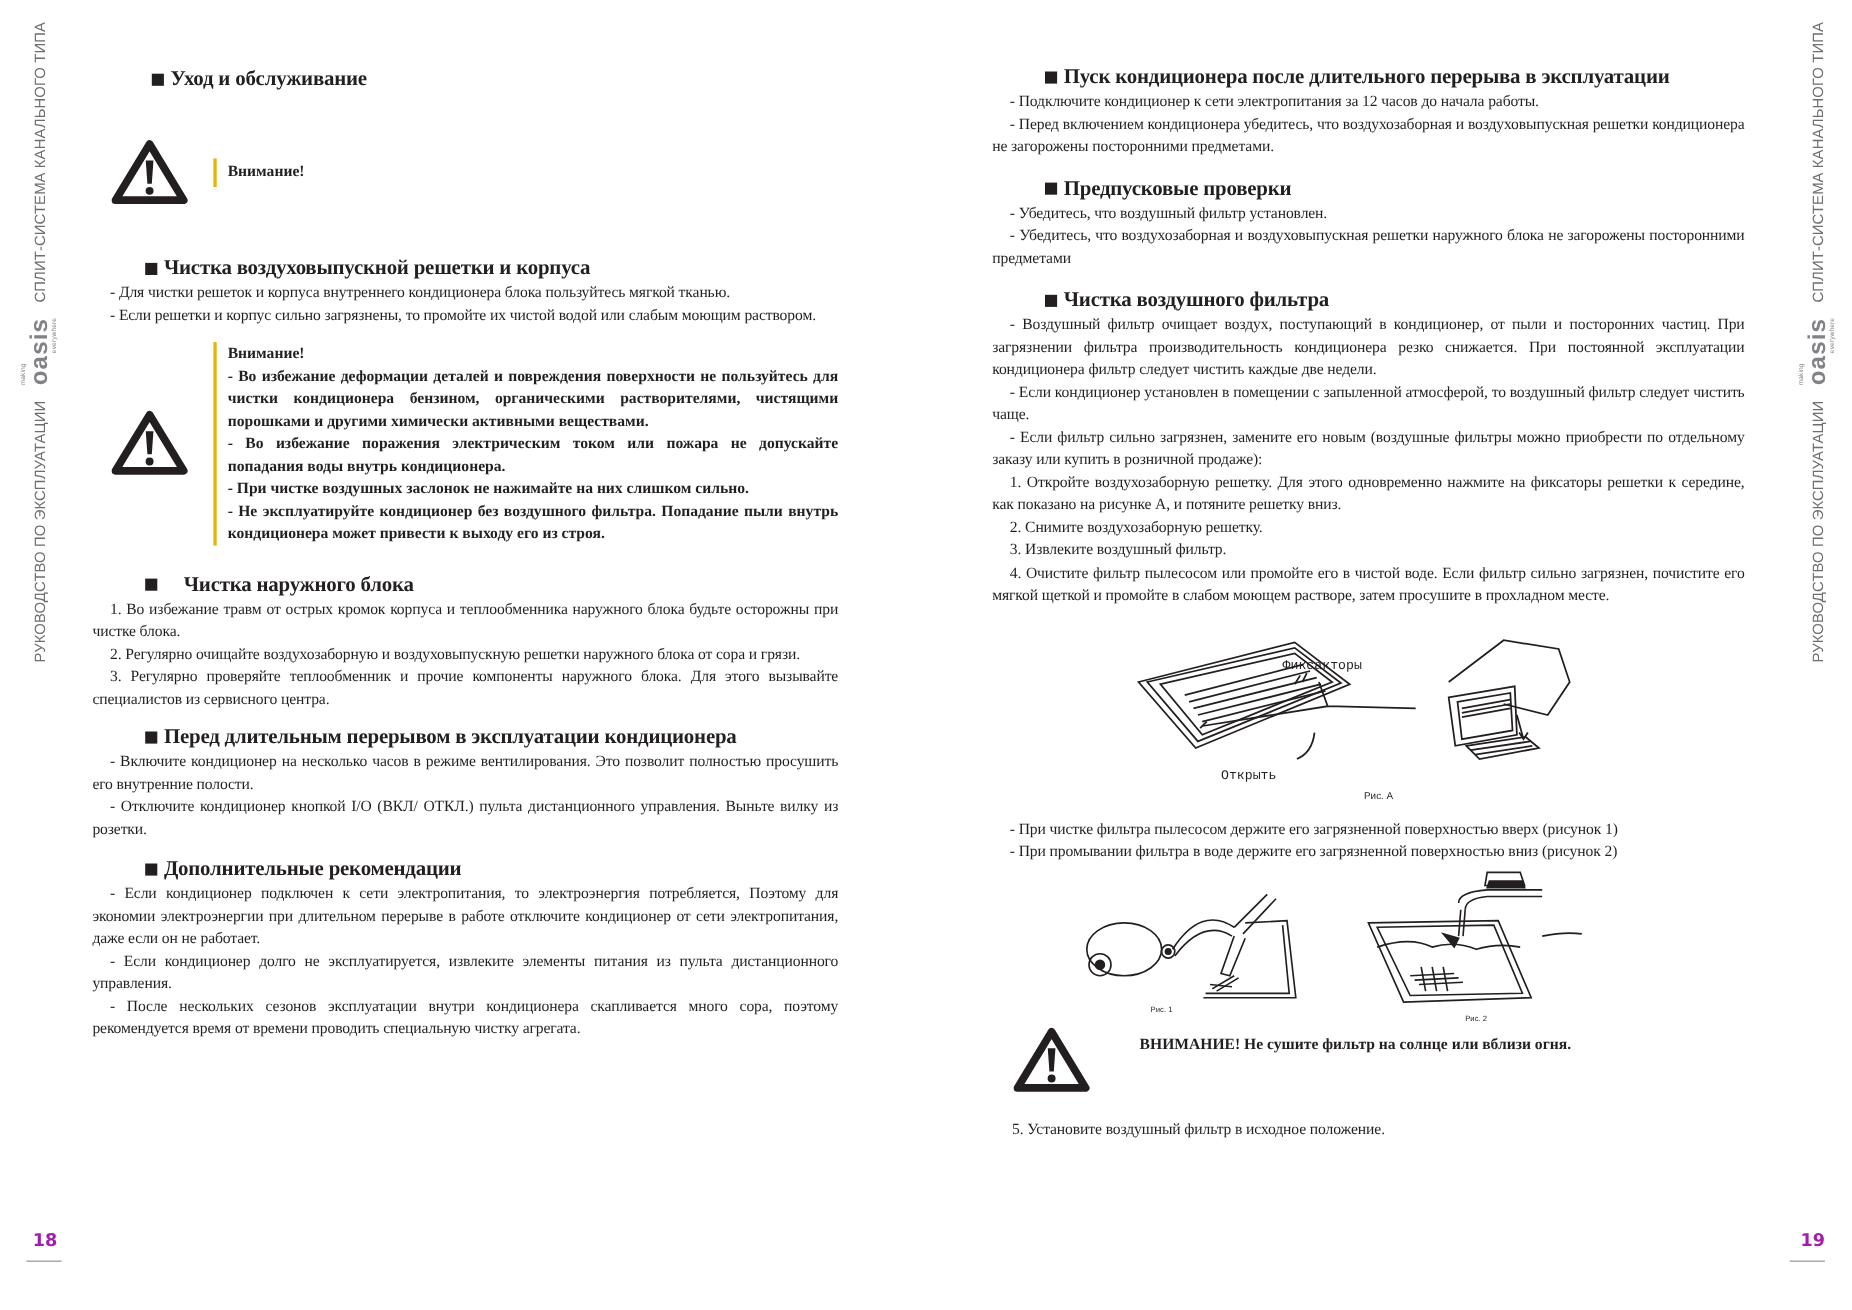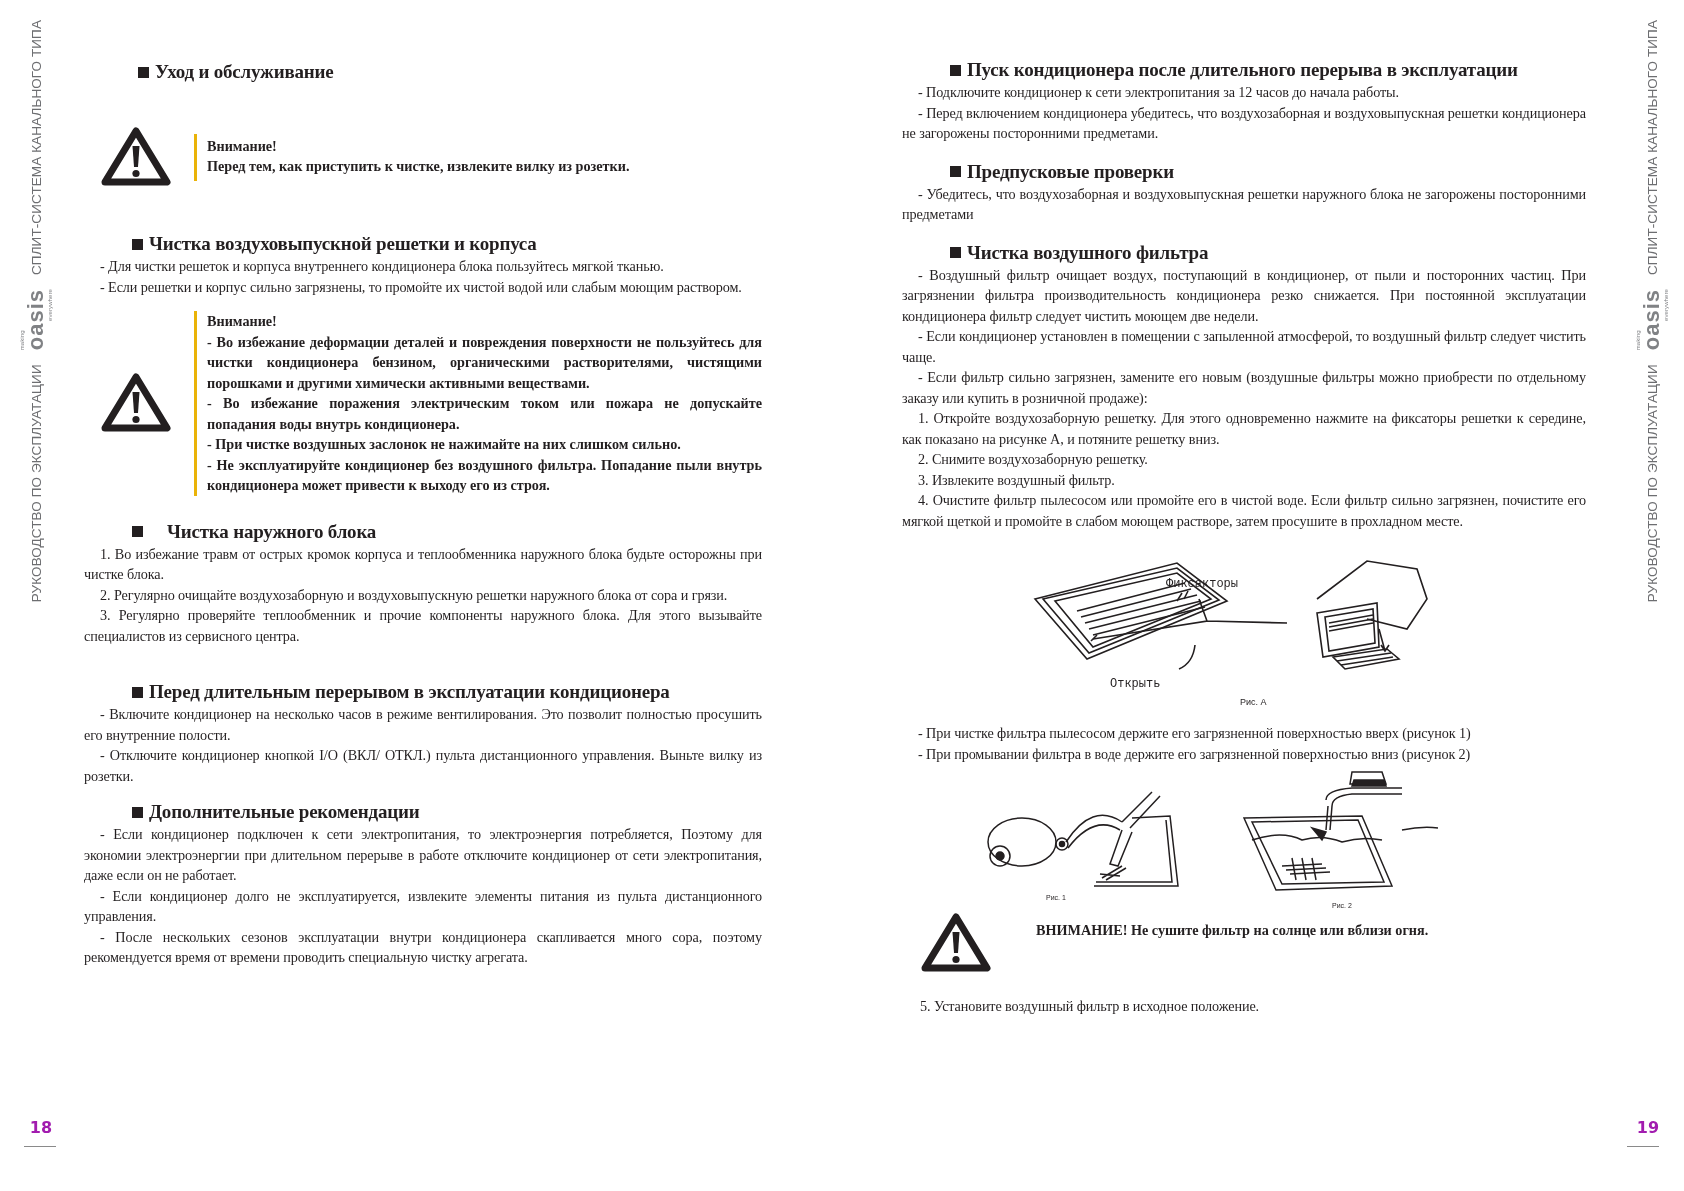--- a/index.html
+++ b/index.html
@@ -97,21 +97,20 @@
   </div>
 
   <div class="warn-block" style="margin-top:42px; margin-left:16px;">
     <svg class="warn-icon" width="72" height="62" viewBox="0 0 72 62">
       <path d="M36 5 L67 56 L5 56 Z" fill="none" stroke="#231f20" stroke-width="7" stroke-linejoin="round"></path>
       <path d="M32.5 20 L39.5 20 L38 41 L34 41 Z" fill="#231f20"></path>
       <circle cx="36" cy="47.5" r="3.6" fill="#231f20"></circle>
     </svg>
     <div class="warn-text" style="margin-left:22px; padding-top:2px; padding-bottom:4px;">
       <div>Внимание!</div>
-      <div>Перед тем, как приступить к чистке, извлеките вилку из розетки.</div>
     </div>
   </div>
 
   <div class="h2" style="margin-top:44px; margin-left:0;">
     <span class="sq"></span>
     <span>Чистка воздуховыпускной решетки и корпуса</span>
   </div>
   <div class="p indent">- Для чистки решеток и корпуса внутреннего кондиционера блока пользуйтесь мягкой тканью.</div>
   <div class="p indent">- Если решетки и корпус сильно загрязнены, то промойте их чистой водой или слабым моющим раствором.</div>
 
@@ -131,21 +130,21 @@
   </div>
 
   <div class="h2" style="margin-top:24px;gap:24px;">
     <span class="sq"></span>
     <span>Чистка наружного блока</span>
   </div>
   <div class="p indent">1. Во избежание травм от острых кромок корпуса и теплообменника наружного блока будьте осторожны при чистке блока.</div>
   <div class="p indent">2. Регулярно очищайте воздухозаборную и воздуховыпускную решетки наружного блока от  сора и грязи.</div>
   <div class="p indent">3. Регулярно проверяйте теплообменник и прочие компоненты наружного блока. Для этого вызывайте специалистов из сервисного центра.</div>
 
-  <div class="h2" style="margin-top:34px;">
+  <div class="h2" style="margin-top:12px;">
     <span class="sq"></span>
     <span>Перед длительным перерывом в эксплуатации кондиционера</span>
   </div>
   <div class="p indent">- Включите кондиционер на несколько часов в режиме вентилирования. Это позволит полностью просушить его внутренние полости.</div>
   <div class="p indent">- Отключите кондиционер кнопкой I/O (ВКЛ/ ОТКЛ.) пульта дистанционного управления. Выньте вилку из розетки.</div>
 
   <div class="h2" style="margin-top:14px;">
     <span class="sq"></span>
     <span>Дополнительные рекомендации</span>
   </div>
@@ -159,27 +158,28 @@
     <span class="sq"></span>
     <span>Пуск кондиционера после длительного перерыва в эксплуатации</span>
   </div>
   <div class="p indent">- Подключите кондиционер к сети электропитания за 12 часов до начала работы.</div>
   <div class="p indent">- Перед включением кондиционера убедитесь, что воздухозаборная и воздуховыпускная решетки кондиционера не загорожены посторонними предметами.</div>
 
   <div class="h2" style="margin-top:16px;">
     <span class="sq"></span>
     <span>Предпусковые проверки</span>
   </div>
+  <div class="p indent">- Убедитесь, что воздушный фильтр установлен.</div>
   <div class="p indent">- Убедитесь, что воздухозаборная и воздуховыпускная решетки наружного блока не загорожены посторонними предметами</div>
 
   <div class="h2" style="margin-top:16px;">
     <span class="sq"></span>
     <span>Чистка воздушного фильтра</span>
   </div>
-  <div class="p indent">- Воздушный фильтр очищает воздух, поступающий в кондиционер, от пыли и посторонних частиц. При загрязнении фильтра производительность кондиционера резко снижается. При постоянной эксплуатации кондиционера фильтр следует чистить моющем две недели.</div>
+  <div class="p indent">- Воздушный фильтр очищает воздух, поступающий в кондиционер, от пыли и посторонних частиц. При загрязнении фильтра производительность кондиционера резко снижается. При постоянной эксплуатации кондиционера фильтр следует чистить каждые две недели.</div>
   <div class="p indent">- Если кондиционер установлен в помещении с запыленной атмосферой, то воздушный фильтр следует чистить чаще.</div>
   <div class="p indent">- Если фильтр сильно загрязнен, замените его новым (воздушные фильтры можно приобрести по отдельному заказу или купить в розничной продаже):</div>
   <div class="p indent">1.   Откройте воздухозаборную решетку. Для этого одновременно нажмите на фиксаторы решетки к середине, как показано на рисунке А, и потяните решетку вниз.</div>
   <div class="p indent">2.   Снимите воздухозаборную решетку.</div>
   <div class="p indent">3.   Извлеките воздушный фильтр.</div>
   <div class="p indent">4.  Очистите фильтр пылесосом или промойте его в чистой воде. Если фильтр сильно загрязнен, почистите его мягкой щеткой и промойте в слабом моющем растворе, затем просушите в прохладном месте.</div>
 
   <div class="figure" style="height:170px; margin-top:18px;">
     <svg style="position:absolute; left:125px; top:10px;" width="440" height="130" viewBox="0 0 440 130">
       <g fill="none" stroke="#231f20" stroke-width="1.6">

